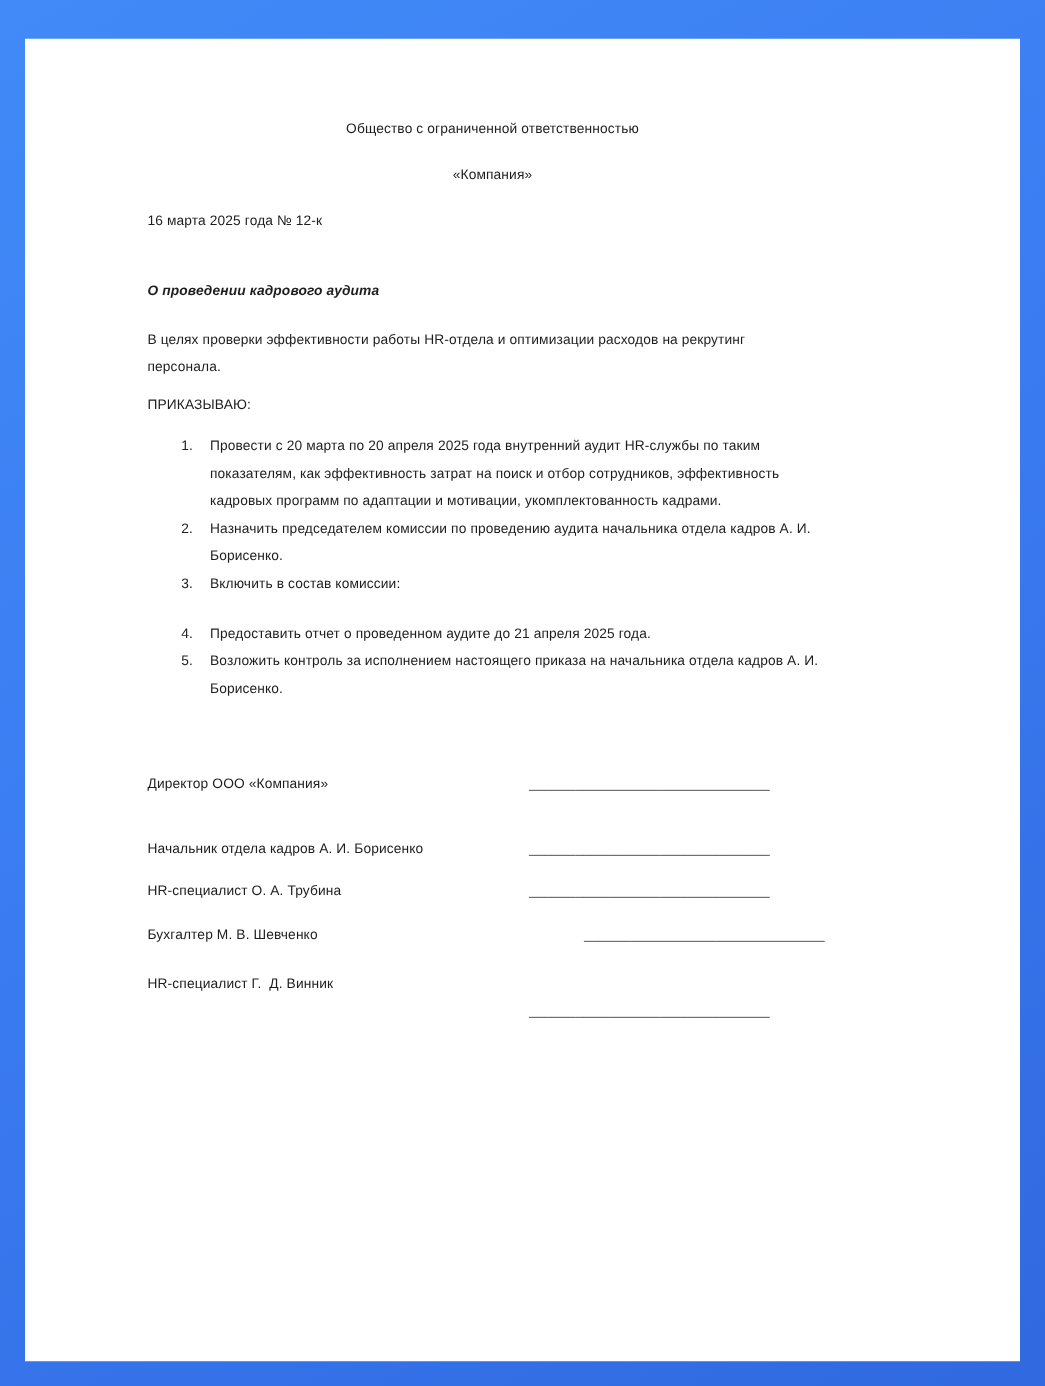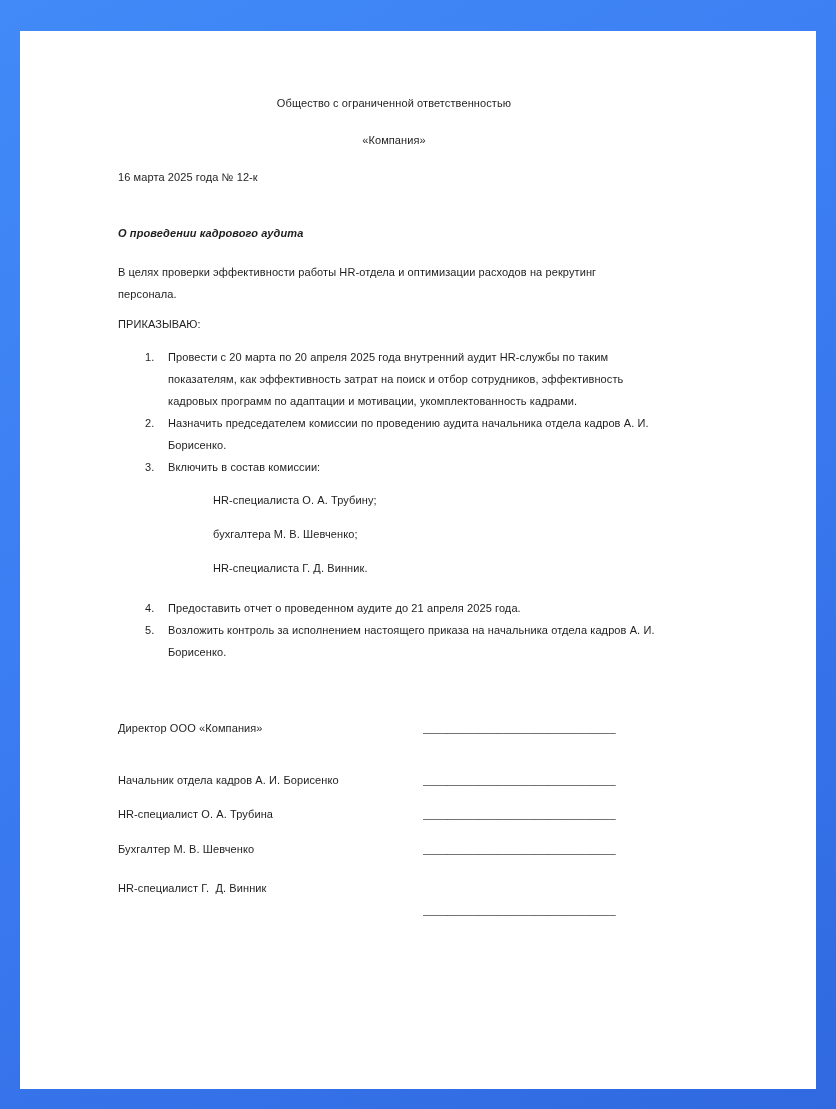--- a/index.html
+++ b/index.html
@@ -84,21 +84,21 @@
   }
   .sig-line {
     flex: none;
     color: #3c3c3c;
     white-space: nowrap;
     overflow: hidden;
     max-width: 246px;
   }
   .sig-row-1 { margin-top: 30px; }
   .sig-row-2 { margin-top: 12px; align-items: center; }
-  .sig-row-3 { margin-top: 13px; }
+  .sig-row-3 { margin-top: 13px; gap: 44px; }
   .sig-row-4 { margin-top: 17px; display: block; }
   .sig-line-below {
     margin-left: 305px;
     margin-top: 0px;
   }
 </style>
 </head>
 <body>
 
 <div class="canvas">
@@ -121,25 +121,20 @@
         <div class="item">
           <span class="item-num">2.</span>
           <span class="item-text">Назначить председателем комиссии по проведению аудита начальника отдела кадров А. И. Борисенко.</span>
         </div>
         <div class="item">
           <span class="item-num">3.</span>
           <span class="item-text">Включить в состав комиссии:</span>
         </div>
       </div>
 
-      <div class="members">
-        <div class="member">HR-специалиста О. А. Трубину;</div>
-        <div class="member">бухгалтера М. В. Шевченко;</div>
-        <div class="member">HR-специалиста Г. Д. Винник.</div>
-      </div>
 
       <div class="items items-2">
         <div class="item">
           <span class="item-num">4.</span>
           <span class="item-text">Предоставить отчет о проведенном аудите до 21 апреля 2025 года.</span>
         </div>
         <div class="item">
           <span class="item-num">5.</span>
           <span class="item-text">Возложить контроль за исполнением настоящего приказа на начальника отдела кадров А. И. Борисенко.</span>
         </div>

